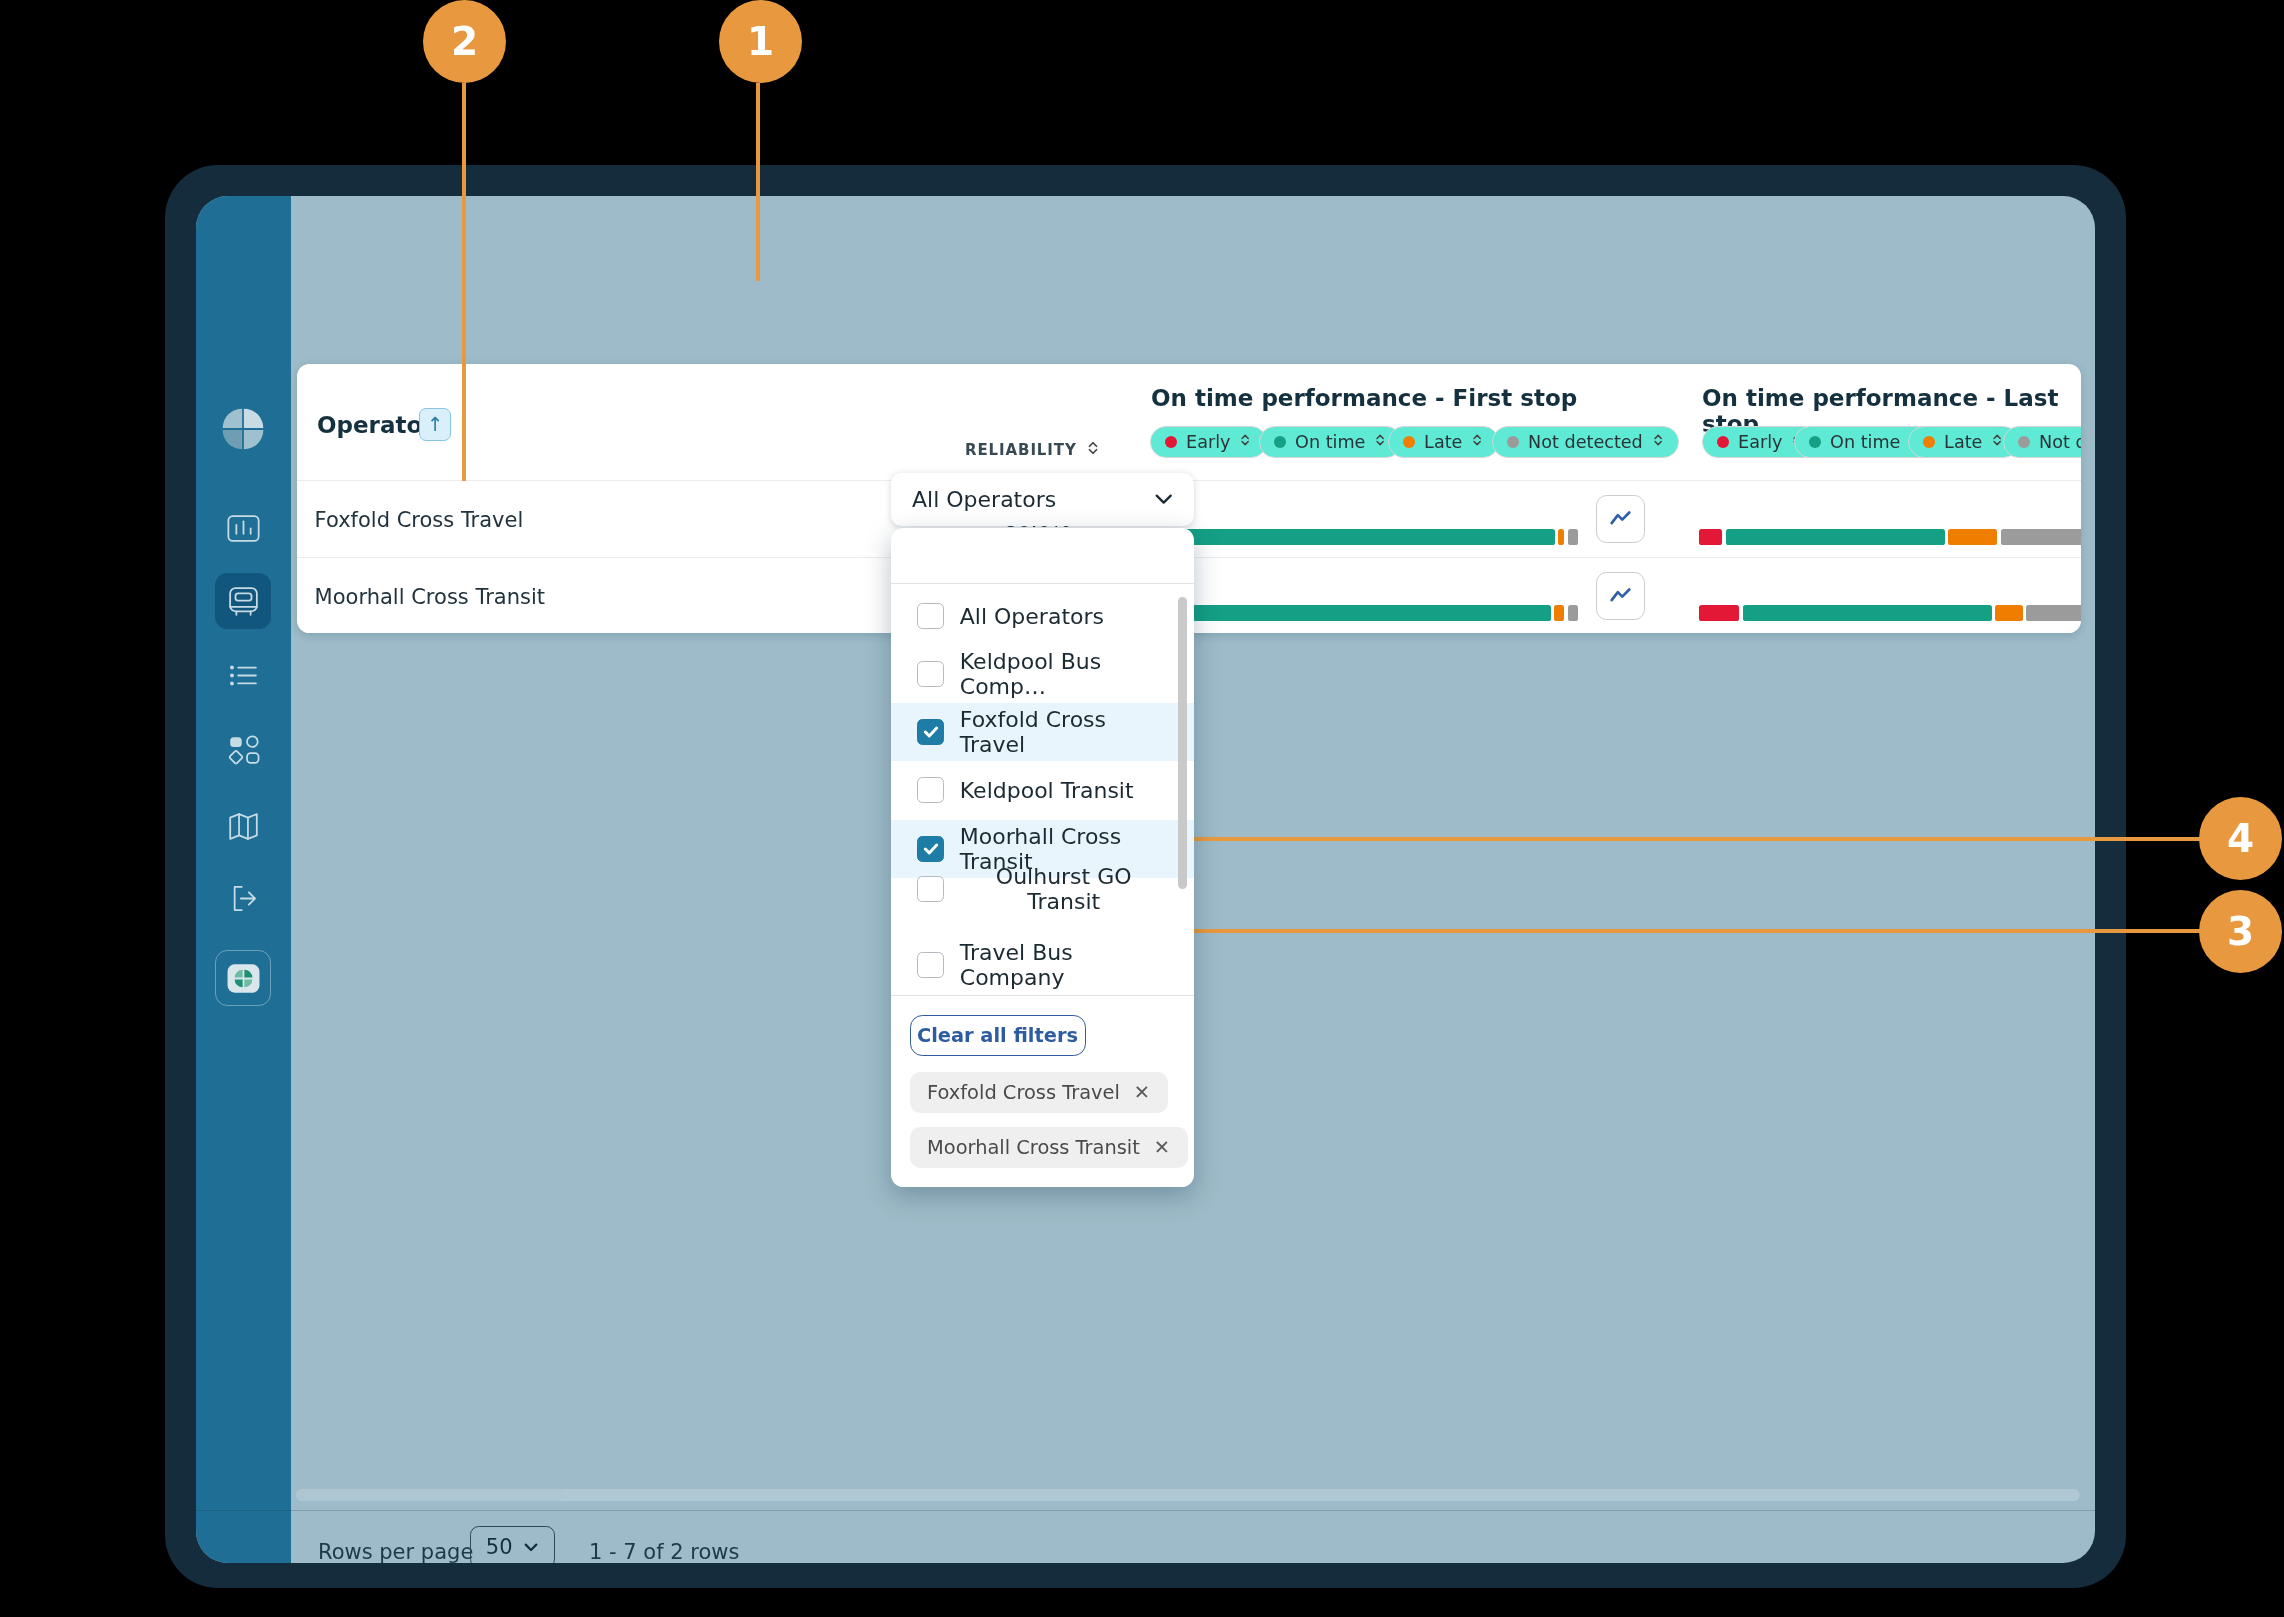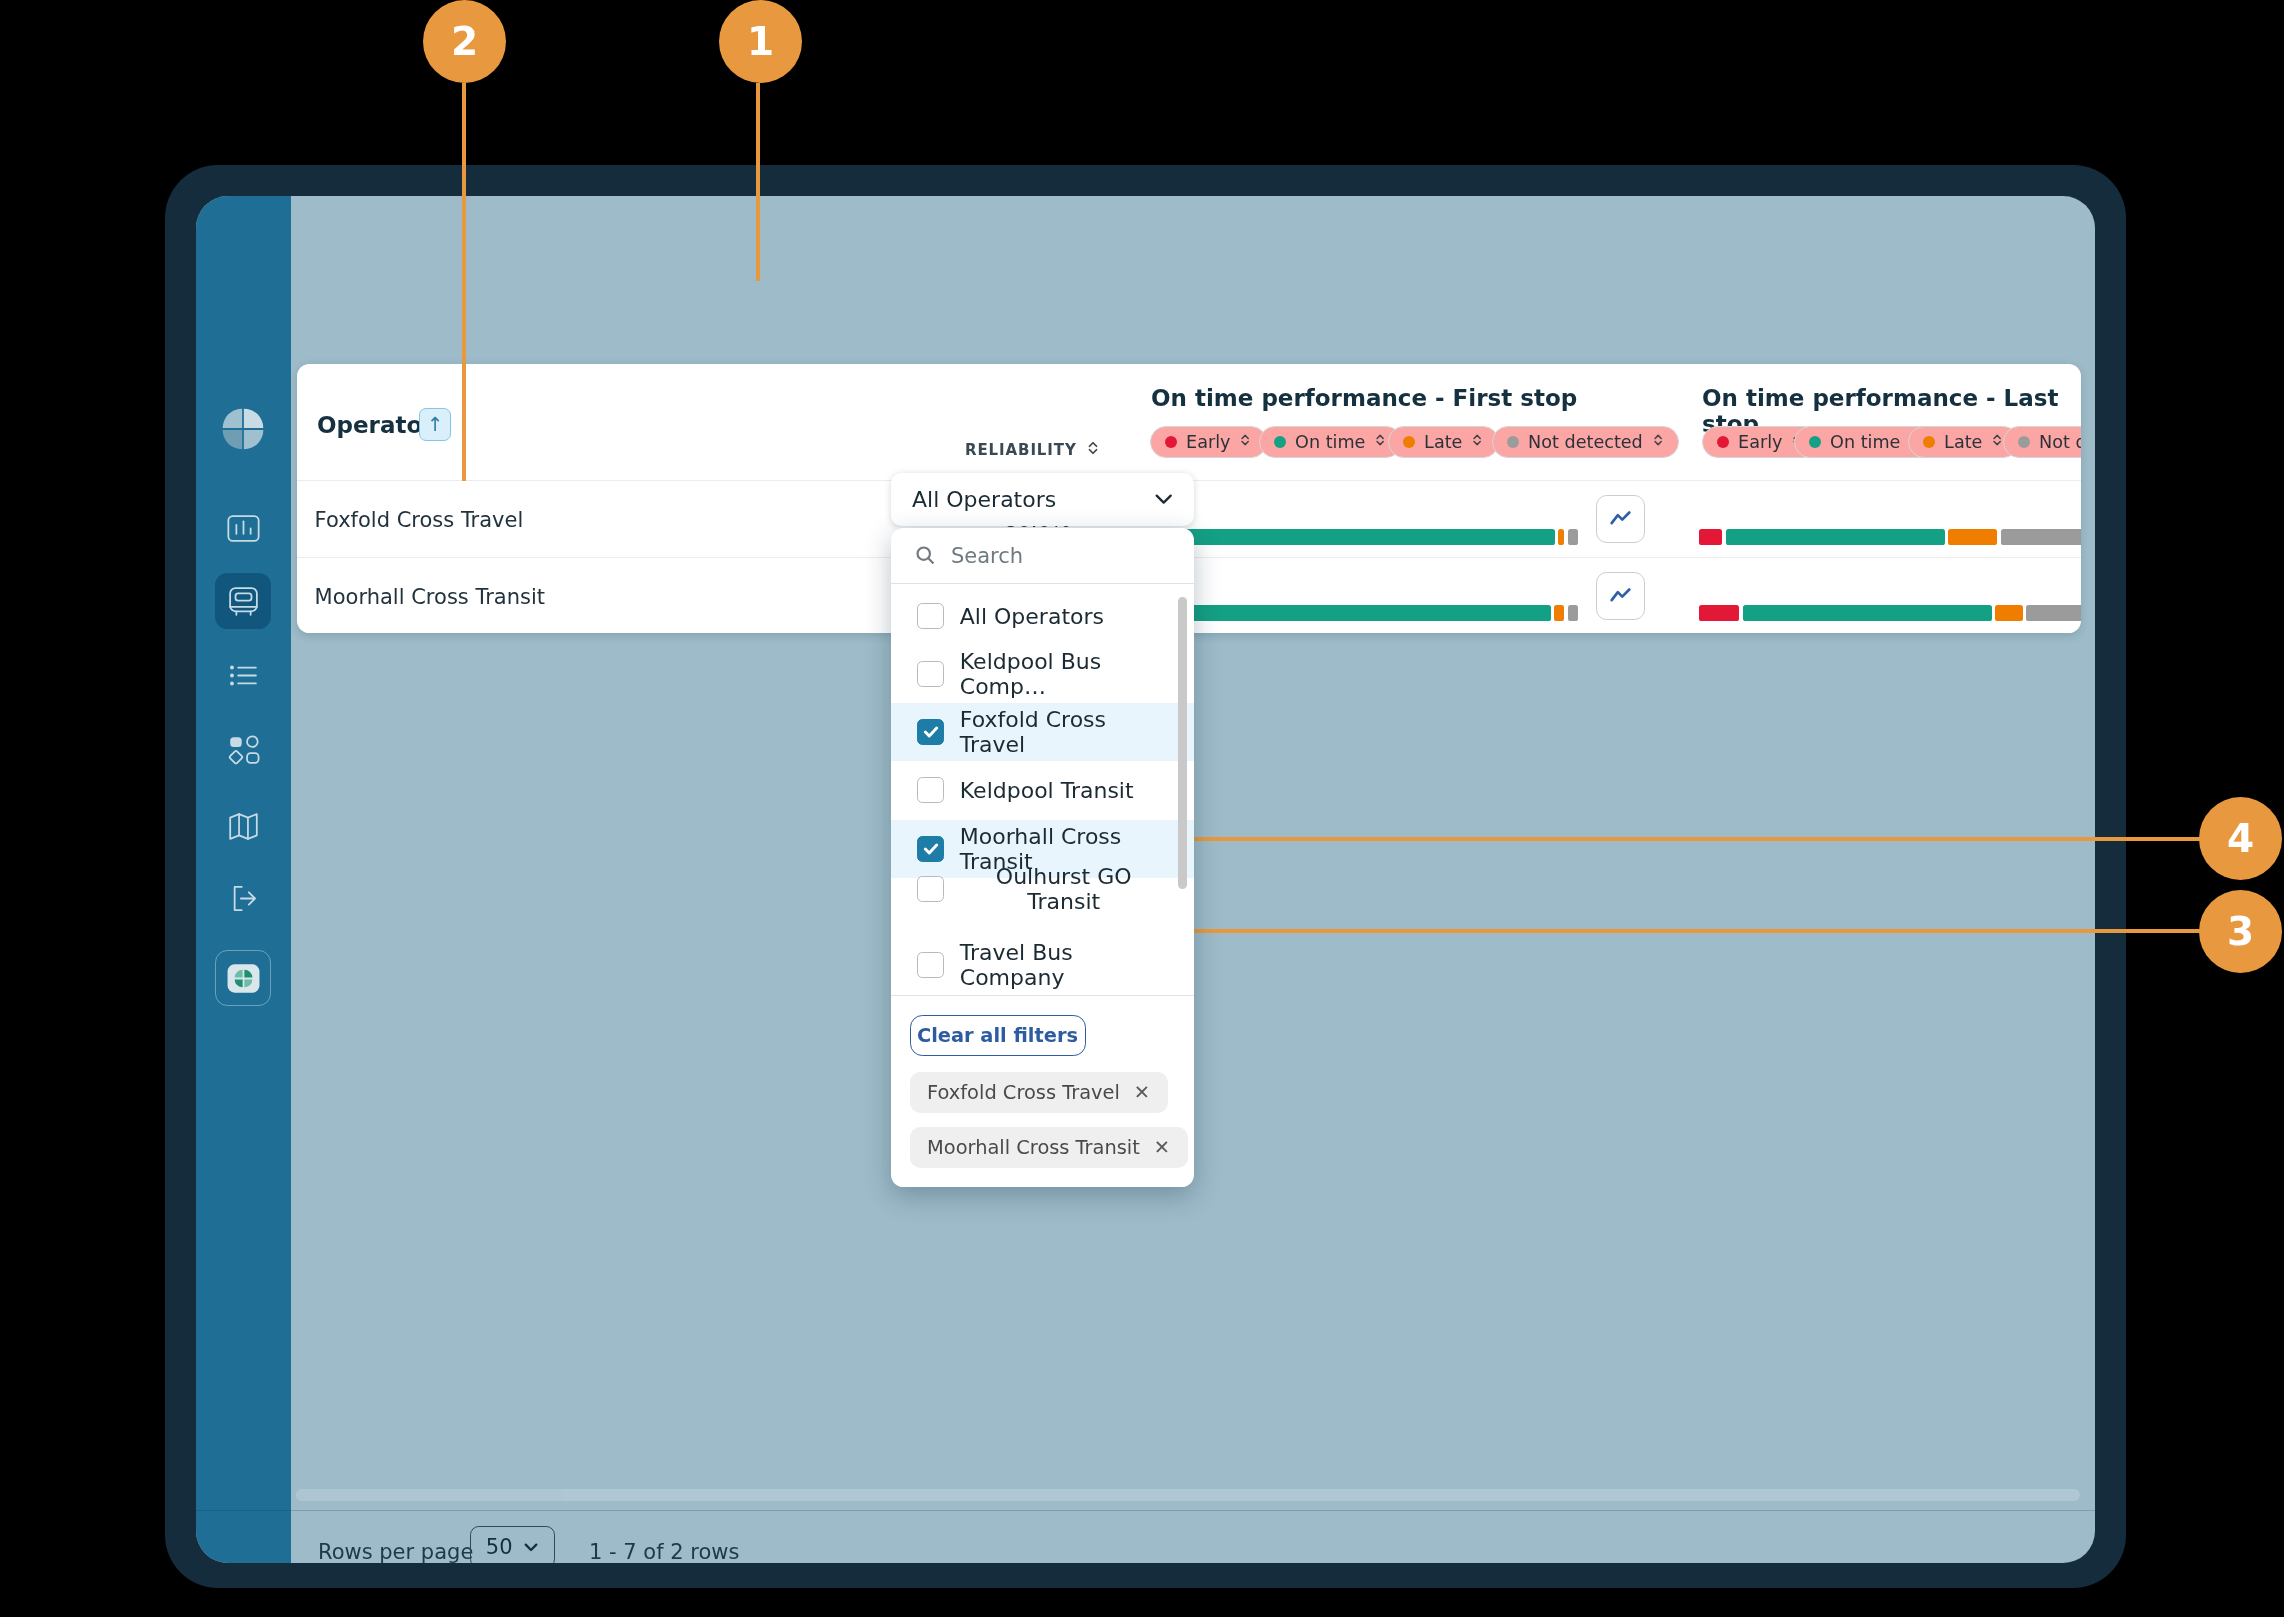--- a/index.html
+++ b/index.html
@@ -66,21 +66,21 @@
           gap:14px; padding:0 17.6px; font-size:19.4px; color:#4A4A4A; }
   .chip .x { font-size:19.4px; color:#5A5A5A; }
 
   
   .card { left:101px; top:168px; width:1784px; height:269px; background:#fff; border-radius:12.3px; overflow:hidden;
           box-shadow:0 2.6px 8.8px rgba(10,40,60,.15); }
   .th { font-size:23px; font-weight:bold; color:#15303F; }
   .col-label { font-size:15px; font-weight:bold; letter-spacing:0.9px; color:#3A4A55; display:flex; align-items:center; gap:8.8px; }
   .sort-pill { width:32px; height:33px; background:#D9EFF9; border:1.8px solid #86C6E4; border-radius:7px;
                display:flex; align-items:center; justify-content:center; color:#2A7CA8; font-size:19.4px; }
-  .legend-pill { position:absolute; height:32px; border:1.3px solid #D6D6D6; border-radius:16px; background:#fca5a5;
+  .legend-pill { position:absolute; height:32px; border:1.3px solid #D6D6D6; border-radius:16px; background:#5eead4;
                  display:flex; align-items:center; gap:8.8px; padding:0 14px; font-size:17.6px; color:#2A3238; white-space:nowrap; }
   .dot { width:12.3px; height:12.3px; border-radius:50%; flex:0 0 auto; }
   .updown svg { stroke:#444; fill:none; stroke-width:2; stroke-linecap:round; stroke-linejoin:round; }
   .cell-text { font-size:21px; color:#22333E; }
   .row-divider { position:absolute; left:0; width:100%; height:1.3px; background:#ECECEC; }
   .bar { position:absolute; width:427px; height:16px; display:flex; gap:3.5px; }
   .bar i { display:block; height:100%; border-radius:2.6px; }
   .trend-btn { position:absolute; width:49px; height:48px; background:#fff; border:1.8px solid #C9CDD1; border-radius:10.6px;
                display:flex; align-items:center; justify-content:center; }
   .trend-btn svg { stroke:#2E5FA6; fill:none; stroke-width:3; stroke-linecap:round; stroke-linejoin:round; }
@@ -382,27 +382,20 @@
     </div>
 
     <div class="abs dd-trigger">
       <span>All Operators</span>
       <svg width="19.4" height="12.3" viewBox="0 0 22 14" style="stroke:#1C2B33; fill:none; stroke-width:2.6; stroke-linecap:round; stroke-linejoin:round;">
           <path d="M3 3 L11 11 L19 3"></path>
         </svg>
     </div>
 
     <div class="abs dd-panel">
-      <div class="dd-search">
-        <svg width="23" height="23" viewBox="0 0 26 26">
-            <circle cx="11" cy="11" r="7"></circle>
-            <line x1="16.5" y1="16.5" x2="22" y2="22"></line>
-          </svg>
-        <input type="text" placeholder="Search" style="">
-      </div>
       <div class="dd-divider" style="top:55px;"></div>
       <div id="dd-options">
           <div class="dd-opt" style="top: 59px;">
             <span class="cbx"></span>
             <span>All Operators</span>
           </div>
           <div class="dd-opt" style="top: 117px;">
             <span class="cbx"></span>
             <span>Keldpool Bus Comp…</span>
           </div>

